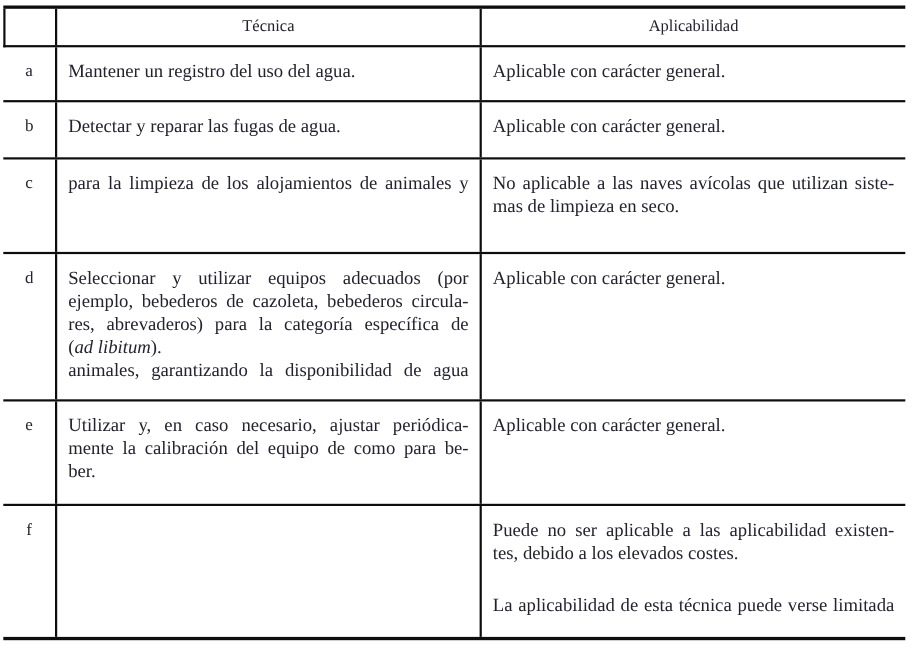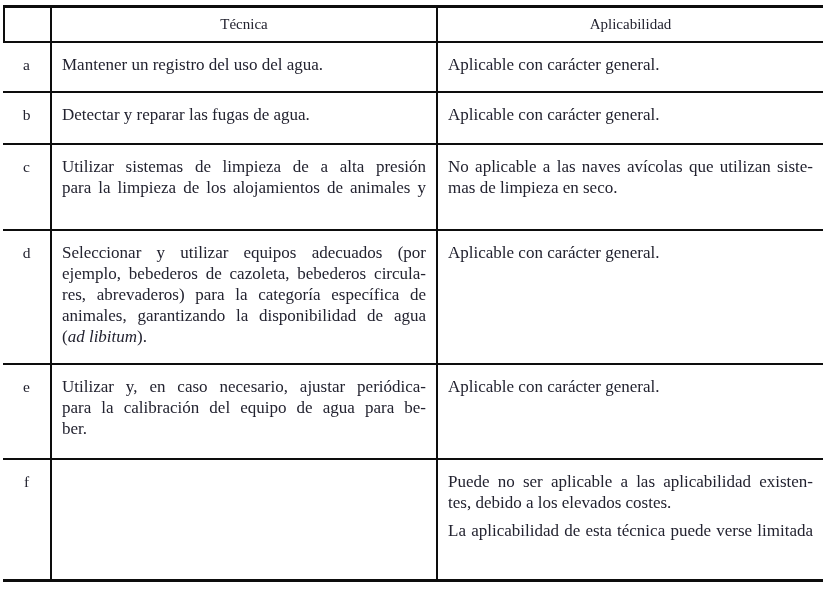--- a/index.html
+++ b/index.html
@@ -48,21 +48,21 @@
   }
   .cell.tec{ border-right:2px solid var(--rule); }
   .cell.body{ padding:11px 10px 0 10px; font-size:17px; line-height:21px; }
   .hcell{
     display:flex; align-items:center; justify-content:center;
     font-size:15px;
   }
   .hcell.letter{ padding-top:0; }
   .tline{ text-align:justify; text-align-last:justify; }
   .tline.last{ text-align-last:left; }
-  .para + .para{ margin-top:7px; }
+  .para + .para{ margin-top:26px; }
 </style>
 </head>
 <body>
 
 <div class="page">
   <div class="ojtable">
     <div class="left-rule"></div>
 
     <div class="row rh-header">
       <div class="cell letter hcell"></div>
@@ -99,56 +99,55 @@
         <div class="para">
             <div class="tline last">Aplicable con carácter general.</div>
           </div>
       </div>
     </div>
 
     <div class="row rh-c">
       <div class="cell letter">c</div>
       <div class="cell tec body">
         <div class="para">
-            <div class="tline">Utilizar sistemas de limpieza de a alta presión</div>
             <div class="tline">para la limpieza de los alojamientos de animales y</div>
           </div>
       </div>
       <div class="cell apl body">
         <div class="para">
             <div class="tline">No aplicable a las naves avícolas que utilizan siste-</div>
             <div class="tline last">mas de limpieza en seco.</div>
           </div>
       </div>
     </div>
 
     <div class="row rh-d">
       <div class="cell letter">d</div>
       <div class="cell tec body">
         <div class="para">
             <div class="tline">Seleccionar y utilizar equipos adecuados (por</div>
             <div class="tline">ejemplo, bebederos de cazoleta, bebederos circula-</div>
             <div class="tline">res, abrevaderos) para la categoría específica de</div>
+            <div class="tline last">(<i>ad libitum</i>).</div>
             <div class="tline">animales, garantizando la disponibilidad de agua</div>
-            <div class="tline last">(<i>ad libitum</i>).</div>
           </div>
       </div>
       <div class="cell apl body">
         <div class="para">
             <div class="tline last">Aplicable con carácter general.</div>
           </div>
       </div>
     </div>
 
     <div class="row rh-e">
       <div class="cell letter">e</div>
       <div class="cell tec body">
         <div class="para">
             <div class="tline">Utilizar y, en caso necesario, ajustar periódica-</div>
-            <div class="tline">para la calibración del equipo de agua para be-</div>
+            <div class="tline">mente la calibración del equipo de como para be-</div>
             <div class="tline last">ber.</div>
           </div>
       </div>
       <div class="cell apl body">
         <div class="para">
             <div class="tline last">Aplicable con carácter general.</div>
           </div>
       </div>
     </div>
 

